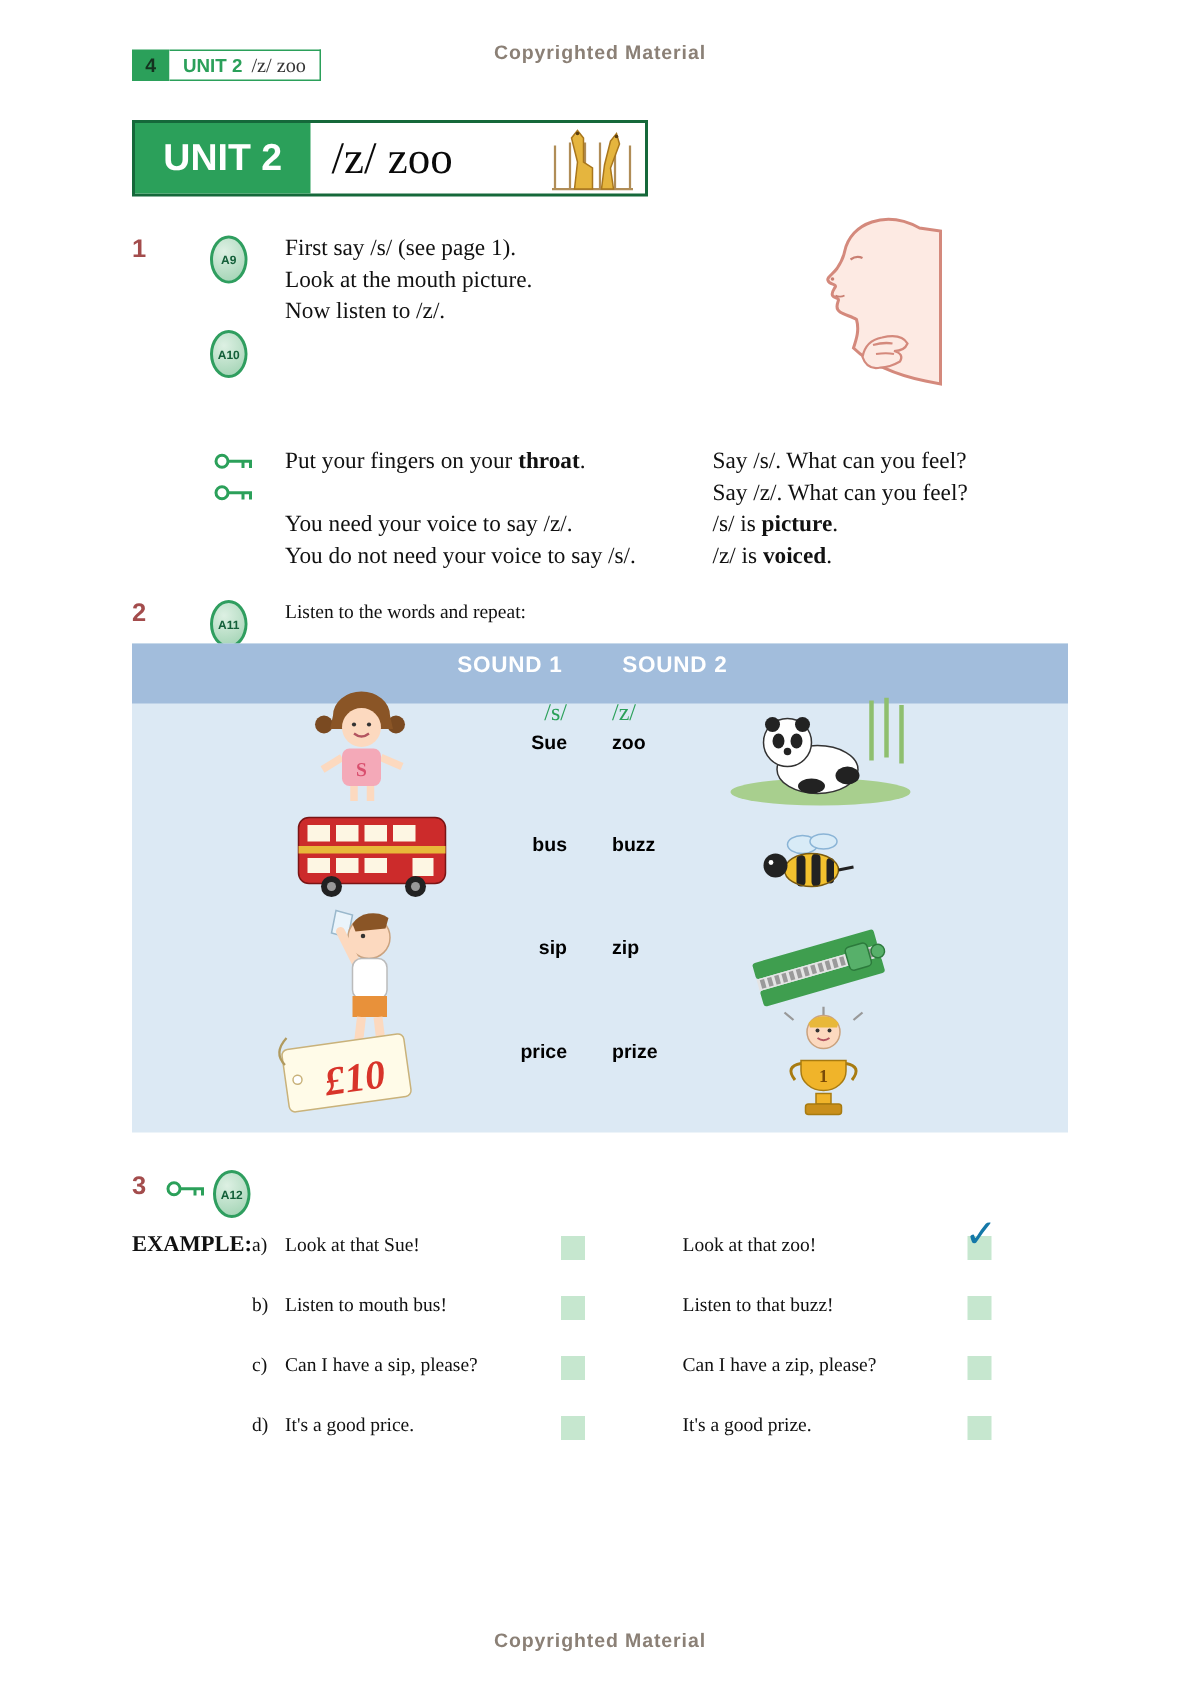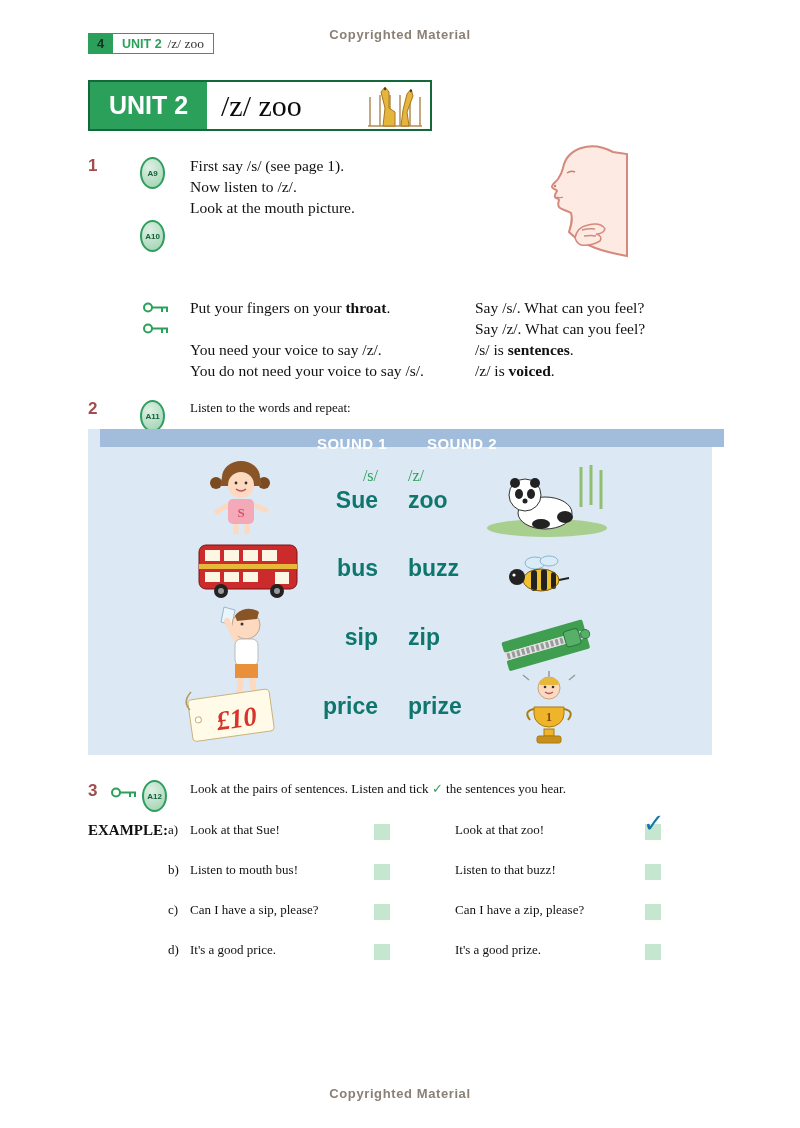--- a/index.html
+++ b/index.html
@@ -47,26 +47,26 @@
   .tline { font-size:15.5px; line-height:21px; color:#111; white-space:nowrap; }
   .tline b { font-weight:bold; }
   .blank { min-height:21px; }
   .sent { position:absolute; font-size:13px; color:#111; white-space:nowrap; }
   .ex-label { position:absolute; font-size:15px; font-weight:bold; color:#111; white-space:nowrap; }
 
   .face-illo, .table-illo { position:absolute; }
 
   
   .ptable { position:absolute; left:88px; top:429px; width:624px; height:326px; background:#dce9f4; }
-  .ptable-header { position:absolute; left:12px; top:0; width:624px; height:18px; background:#a2bddc; }
+  .ptable-header { position:absolute; left:0; top:0; width:624px; height:40px; background:#a2bddc; }
   .col-h { position:absolute; top:6px; transform:translateX(-50%); color:#fff;
     font-family:"Liberation Sans", sans-serif; font-weight:bold; font-size:15px; letter-spacing:0.5px; }
   .phoneme { position:absolute; font-size:16px; color:#2ba05a; }
   .pword { position:absolute; font-family:"Liberation Sans", sans-serif; font-weight:bold;
-    font-size:23px; color:#0f766e; }
+    font-size:13px; color:#000000; }
   .w1 { left:180px; width:110px; text-align:right; }
   .w2 { left:320px; width:110px; text-align:left; }
 
   
   .cbox { position:absolute; width:16px; height:16px; background:#c6e7cf; cursor:pointer; }
   .tick-mark { position:absolute; left:-2px; top:-14px; font-family:"DejaVu Sans", sans-serif;
     font-size:26px; color:#1478a8; line-height:1; }
   .tick-green { color:#2ba05a; font-family:"DejaVu Sans", sans-serif; font-weight:bold; }
 </style>
 </head>
@@ -109,22 +109,22 @@
   <div class="sec-num" style="left:88px; top:156px;">1</div>
   <div class="audio-badge" style="left:140px; top:157px;">
       <span>A9</span>
     </div>
   <div class="audio-badge" style="left:140px; top:220px;">
       <span>A10</span>
     </div>
 
   <div class="tblock" style="left:190px; top:155px;">
     <div class="tline">First say /s/ (see page 1).</div>
+    <div class="tline">Look at the mouth picture.</div>
     <div class="tline">Now listen to /z/.</div>
-    <div class="tline">Look at the mouth picture.</div>
   </div>
 
   <svg class="face-illo" style="left:505px; top:140px;" width="140" height="125" viewBox="0 0 140 125">
     <path d="M108,12 C86,0 62,8 58,28 C57,33 55,36 53,39 C50,43 46,45 47,47 C48,50 52,49 52,51 C51,53 49,55 50,57 C51,59 54,58 54,60 C53,63 52,66 55,68 C58,70 63,71 66,73 C68,80 66,86 64,92 C74,102 92,110 112,114 L122,116 L122,14 Z" fill="#fdeae3" stroke="#d4897c" stroke-width="2"></path>
     <path d="M62,33 q4,-3 8,-1" stroke="#c97f72" stroke-width="1.5" fill="none"></path>
     <circle cx="50" cy="46" r="1.2" fill="#c97f72"></circle>
     <path d="M52,57 q3,1.5 6,0" stroke="#c97f72" stroke-width="1.2" fill="none"></path>
     <g fill="#fdeae3" stroke="#d4897c" stroke-width="1.5">
       <path d="M70,98 q2,-11 13,-13 q13,-3 17,4 q-2,5 -9,5 q7,2 4,7 q-7,4 -13,4 q-9,2 -12,-7 z"></path>
       <path d="M77,90 q7,-2 13,-1 M79,96 q7,-1 12,0" fill="none"></path>
@@ -147,21 +147,21 @@
   <div class="tblock" style="left:190px; top:297px;">
     <div class="tline"><span>Put your fingers on your </span><b>throat</b><span>.</span></div>
     <div class="tline blank"></div>
     <div class="tline">You need your voice to say /z/.</div>
     <div class="tline">You do not need your voice to say /s/.</div>
   </div>
 
   <div class="tblock" style="left:475px; top:297px;">
     <div class="tline">Say /s/. What can you feel?</div>
     <div class="tline">Say /z/. What can you feel?</div>
-    <div class="tline"><span>/s/ is </span><b>sentences</b><span>.</span></div>
+    <div class="tline"><span>/s/ is </span><b>picture</b><span>.</span></div>
     <div class="tline"><span>/z/ is </span><b>voiced</b><span>.</span></div>
   </div>
 
   <div class="sec-num" style="left:88px; top:399px;">2</div>
   <div class="audio-badge" style="left:140px; top:400px;">
       <span>A11</span>
     </div>
   <div class="sent" style="left:190px; top:400px;">Listen to the words and repeat:</div>
 
   <div class="ptable">
@@ -298,21 +298,20 @@
   <div class="sec-num" style="left:88px; top:781px;">3</div>
   <svg class="key-icon" style="left:110px; top:786px;" width="28" height="13" viewBox="0 0 28 13">
     <circle cx="6" cy="6.5" r="4" fill="none" stroke="#2ba05a" stroke-width="2"></circle>
     <line x1="10" y1="6.5" x2="26" y2="6.5" stroke="#2ba05a" stroke-width="2"></line>
     <line x1="20" y1="6.5" x2="20" y2="11" stroke="#2ba05a" stroke-width="2"></line>
     <line x1="25" y1="6.5" x2="25" y2="11" stroke="#2ba05a" stroke-width="2"></line>
   </svg>
   <div class="audio-badge" style="left:142px; top:780px;">
       <span>A12</span>
     </div>
-  <div class="sent" style="left:190px; top:781px;"><span>Look at the pairs of sentences. Listen and tick </span><span class="tick-green">✓</span><span> the sentences you hear.</span></div>
 
   <div class="ex-label" style="left:88px; top:822px;">EXAMPLE:</div>
 
   <span class="sent" style="left:168px; top:822px;">a)</span>
   <span class="sent" style="left:190px; top:822px;">Look at that Sue!</span>
   <span class="cbox" style="left:374px; top:824px;"></span>
   <span class="sent" style="left:455px; top:822px;">Look at that zoo!</span>
   <span class="cbox" style="left:645px; top:824px;">
       <span class="tick-mark">✓</span>
     </span>

